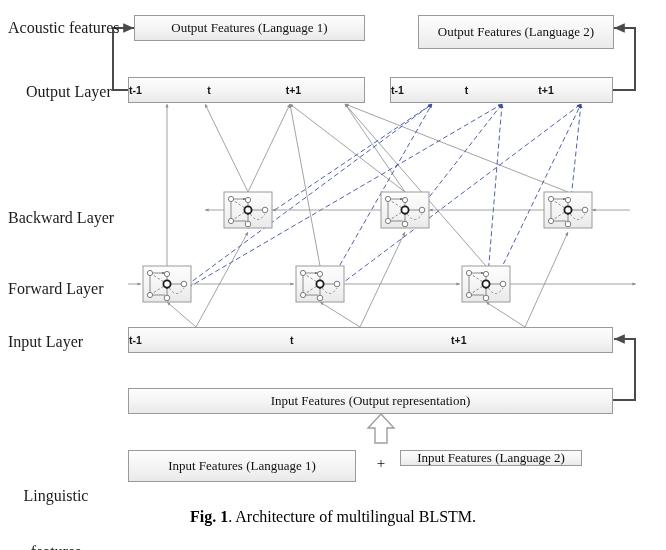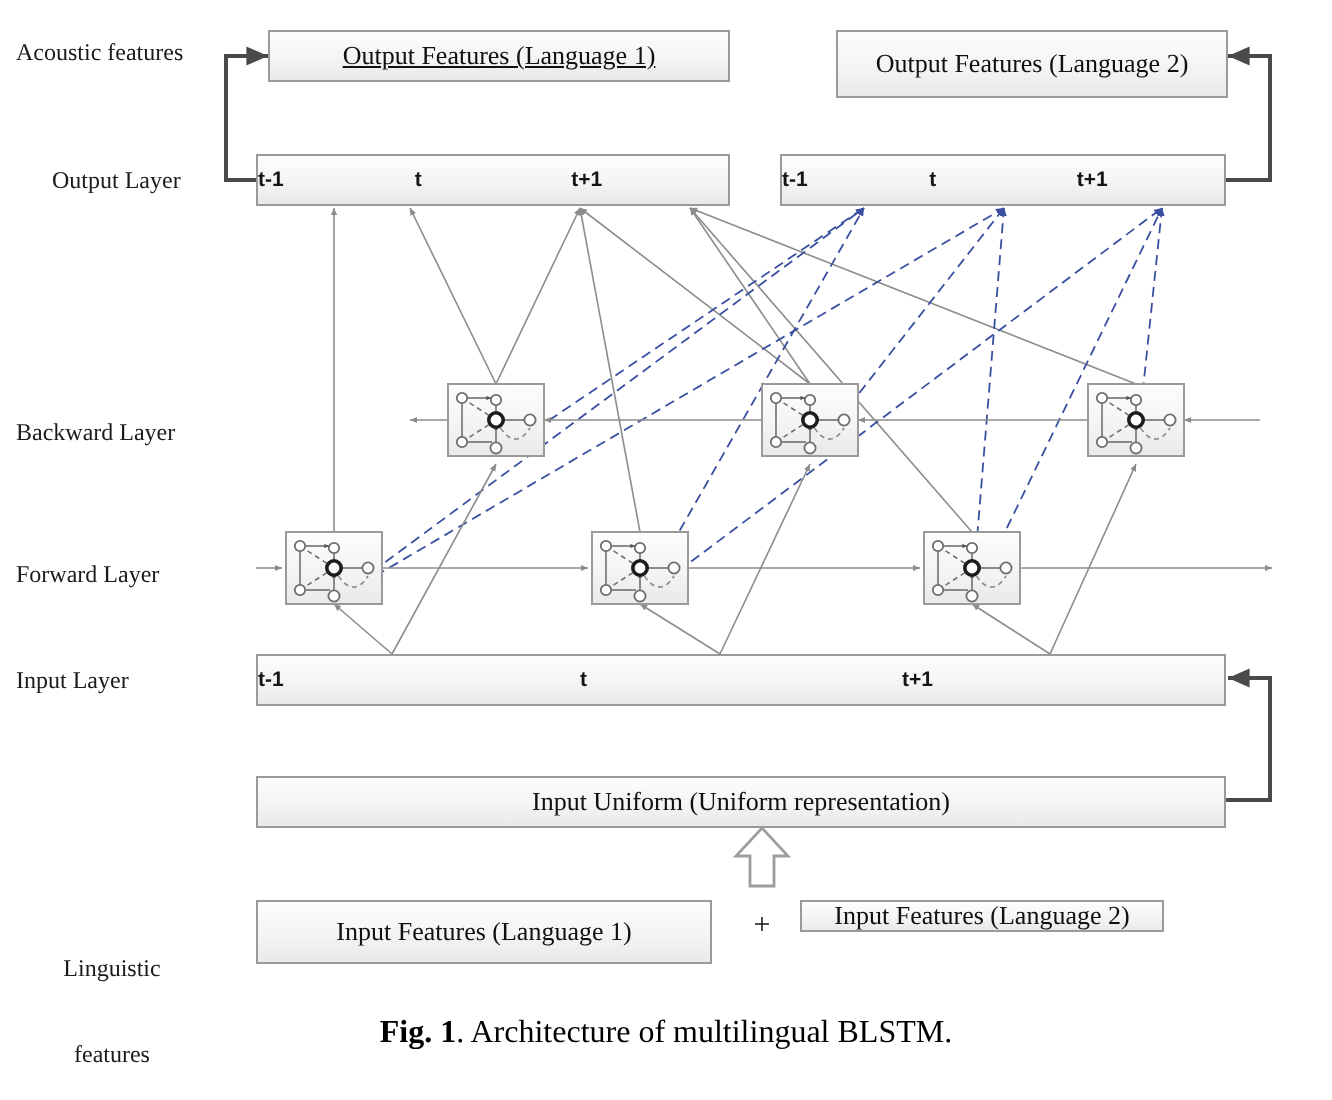--- a/index.html
+++ b/index.html
@@ -6,21 +6,21 @@
   body{
     width:666px;height:550px;position:relative;overflow:hidden;
     font-family:"Liberation Serif", serif;
     color:#1a1a1a;
   }
   #diagram{position:absolute;left:0;top:0;width:666px;height:550px;}
 
   .row-label{
     position:absolute;
     font-family:"Liberation Serif", serif;
-    font-size:12px;
+    font-size:16px;
     color:#1b1b1b;
     white-space:pre;
     line-height:1.18;
   }
   .row-label.two-line{text-align:center;}
 
   .gbox{
     position:absolute;
     box-sizing:border-box;
     border:1px solid #9a9a9a;
@@ -189,41 +189,41 @@
 <div class="row-label" style="left:8px;top:19px;">Acoustic features</div>
 <div class="row-label" style="left:26px;top:83px;">Output Layer</div>
 <div class="row-label" style="left:8px;top:209px;">Backward Layer</div>
 <div class="row-label" style="left:8px;top:280px;">Forward Layer</div>
 <div class="row-label" style="left:8px;top:333px;">Input Layer</div>
 <div class="row-label two-line" style="left:8px;top:449px;width:96px;">
   <div>Linguistic</div>
   <div>features</div>
 </div>
 
-<div class="gbox" style="left:134px;top:15px;width:231px;height:26px;text-decoration:underline;">Output Features (Language 1)</div>
+<div class="gbox" style="left:134px;top:15px;width:231px;height:26px;">Output Features (Language 1)</div>
 <div class="gbox" style="left:418px;top:15px;width:196px;height:34px;">Output Features (Language 2)</div>
 
 <div class="tbox" style="left:128px;top:77px;width:237px;height:26px;">
   <span>t-1</span>
   <span>t</span>
   <span>t+1</span>
 </div>
 <div class="tbox" style="left:390px;top:77px;width:223px;height:26px;">
   <span>t-1</span>
   <span>t</span>
   <span>t+1</span>
 </div>
 
 <div class="tbox" style="left:128px;top:327px;width:485px;height:26px;">
   <span>t-1</span>
   <span>t</span>
   <span>t+1</span>
 </div>
 
-<div class="gbox" style="left:128px;top:388px;width:485px;height:26px;">Input Uniform (Uniform representation)</div>
+<div class="gbox" style="left:128px;top:388px;width:485px;height:26px;">Input Features (Output representation)</div>
 
 <div class="gbox" style="left:128px;top:450px;width:228px;height:32px;">Input Features (Language 1)</div>
 <div class="plus" style="left:368px;top:455px;width:26px;">+</div>
 <div class="gbox" style="left:400px;top:450px;width:182px;height:16px;">Input Features (Language 2)</div>
 
 <div class="caption">
   <b>Fig. 1</b><span>. Architecture of multilingual BLSTM.</span>
 </div>
 
 </body></html>

